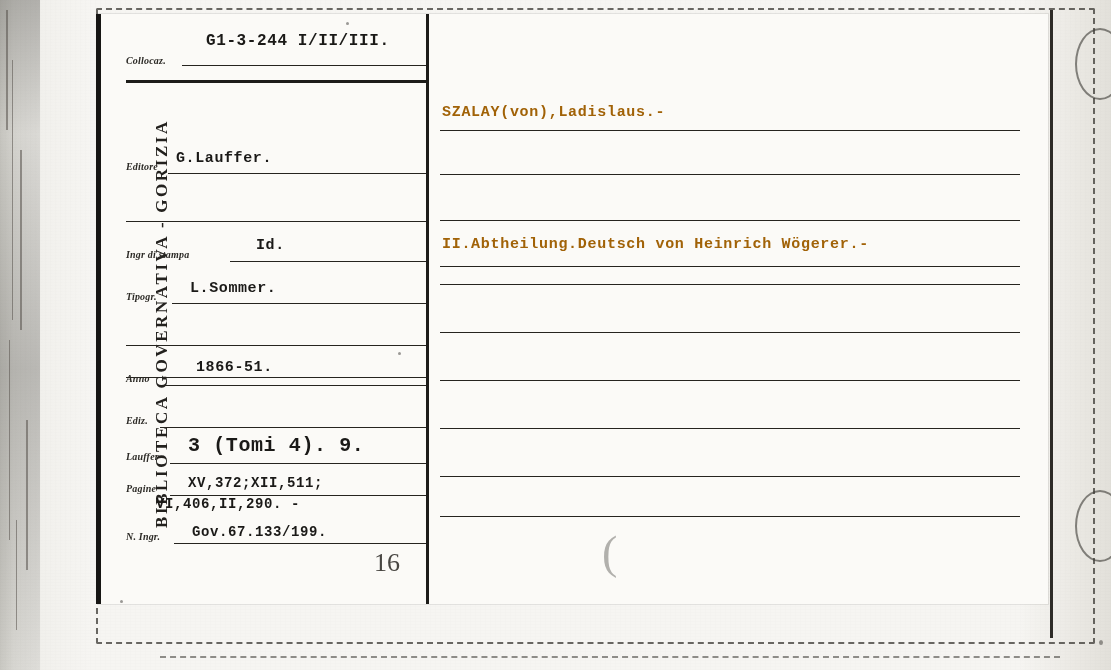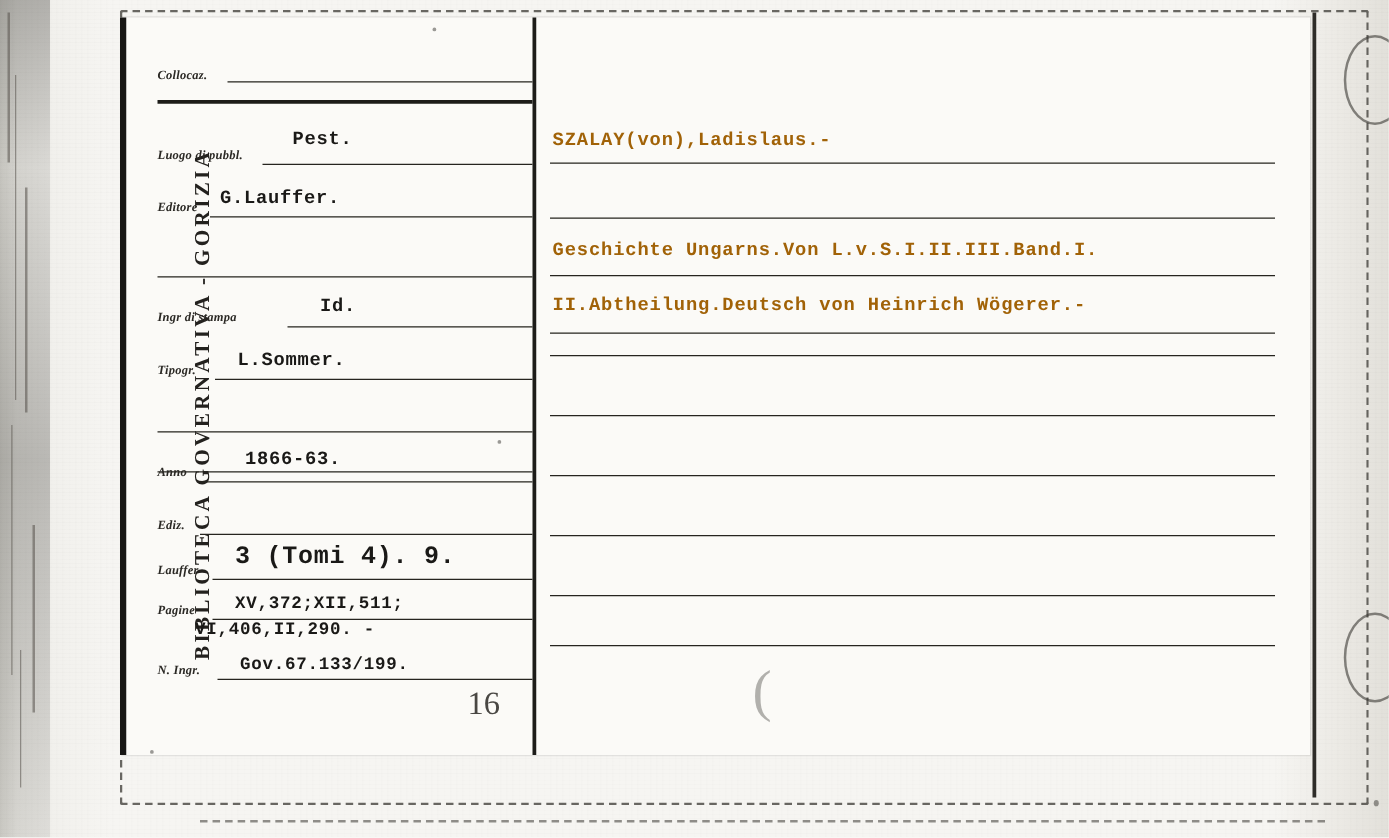--- a/index.html
+++ b/index.html
@@ -270,31 +270,27 @@
 
     <div class="spine-thick" style="left:-2px; top:0; height:590px;"></div>
 
     <div class="library-name">BIBLIOTECA GOVERNATIVA - GORIZIA</div>
 
     <div class="divider-v" style="left:328px;"></div>
 
     <div class="left-col">
 
       <div class="field" style="left:20px; top:18px; width:300px; height:34px;">
+        <span class="fvalue" style="left:80px; bottom:16px; font-size:16px;">G1-3-244 I/II/III.</span>
         <span class="flabel" style="bottom:0px;">Collocaz.</span>
         <span class="fline" style="left:56px; bottom:0;"></span>
       </div>
 
       <div class="topline" style="left:20px; top:66px; width:300px; height:3px;"></div>
 
-      <div class="field" style="left:20px; top:92px;">
-        <span class="fvalue" style="left:108px; bottom:12px;">Pest.</span>
-        <span class="flabel">Luogo di pubbl.</span>
-        <span class="fline" style="left:84px;"></span>
-      </div>
 
       <div class="field" style="left:20px; top:134px;">
         <span class="fvalue" style="left:50px; bottom:7px;">G.Lauffer.</span>
         <span class="flabel">Editore</span>
         <span class="fline" style="left:42px;"></span>
       </div>
 
       <div class="field" style="left:20px; top:182px;">
         <span class="fline"></span>
       </div>
@@ -312,21 +308,21 @@
       </div>
 
       <div class="field" style="left:20px; top:306px;">
         <span class="fline"></span>
       </div>
       <div class="field" style="left:20px; top:338px;">
         <span class="fline"></span>
       </div>
 
       <div class="field" style="left:20px; top:338px; height:34px;">
-        <span class="fvalue" style="left:70px; bottom:10px;">1866-63.</span>
+        <span class="fvalue" style="left:70px; bottom:10px;">1866-51.</span>
         <span class="flabel" style="bottom:2px;font-style:italic;">Anno</span>
         <span class="fline" style="left:34px; bottom:0;"></span>
       </div>
 
       <div class="field" style="left:20px; top:388px;">
         <span class="fvalue" style="left:44px; bottom:7px;"></span>
         <span class="flabel">Ediz.</span>
         <span class="fline" style="left:34px;"></span>
       </div>
 
@@ -355,21 +351,20 @@
     </div>
 
     <div class="right-col">
 
       <div class="rtext" style="top:90px;">SZALAY(von),Ladislaus.-</div>
       <div class="rline" style="top:116px;"></div>
 
       <div class="rtext" style="top:128px;"></div>
       <div class="rline" style="top:160px;"></div>
 
-      <div class="rtext" style="top:178px;">Geschichte Ungarns.Von L.v.S.I.II.III.Band.I.</div>
       <div class="rline" style="top:206px;"></div>
 
       <div class="rtext" style="top:222px;">II.Abtheilung.Deutsch von Heinrich Wögerer.-</div>
       <div class="rline" style="top:252px;"></div>
 
       <div class="rtext" style="top:264px;"></div>
       <div class="rline" style="top:270px;"></div>
 
       <div class="rline" style="top:318px;"></div>
       <div class="rline" style="top:366px;"></div>

